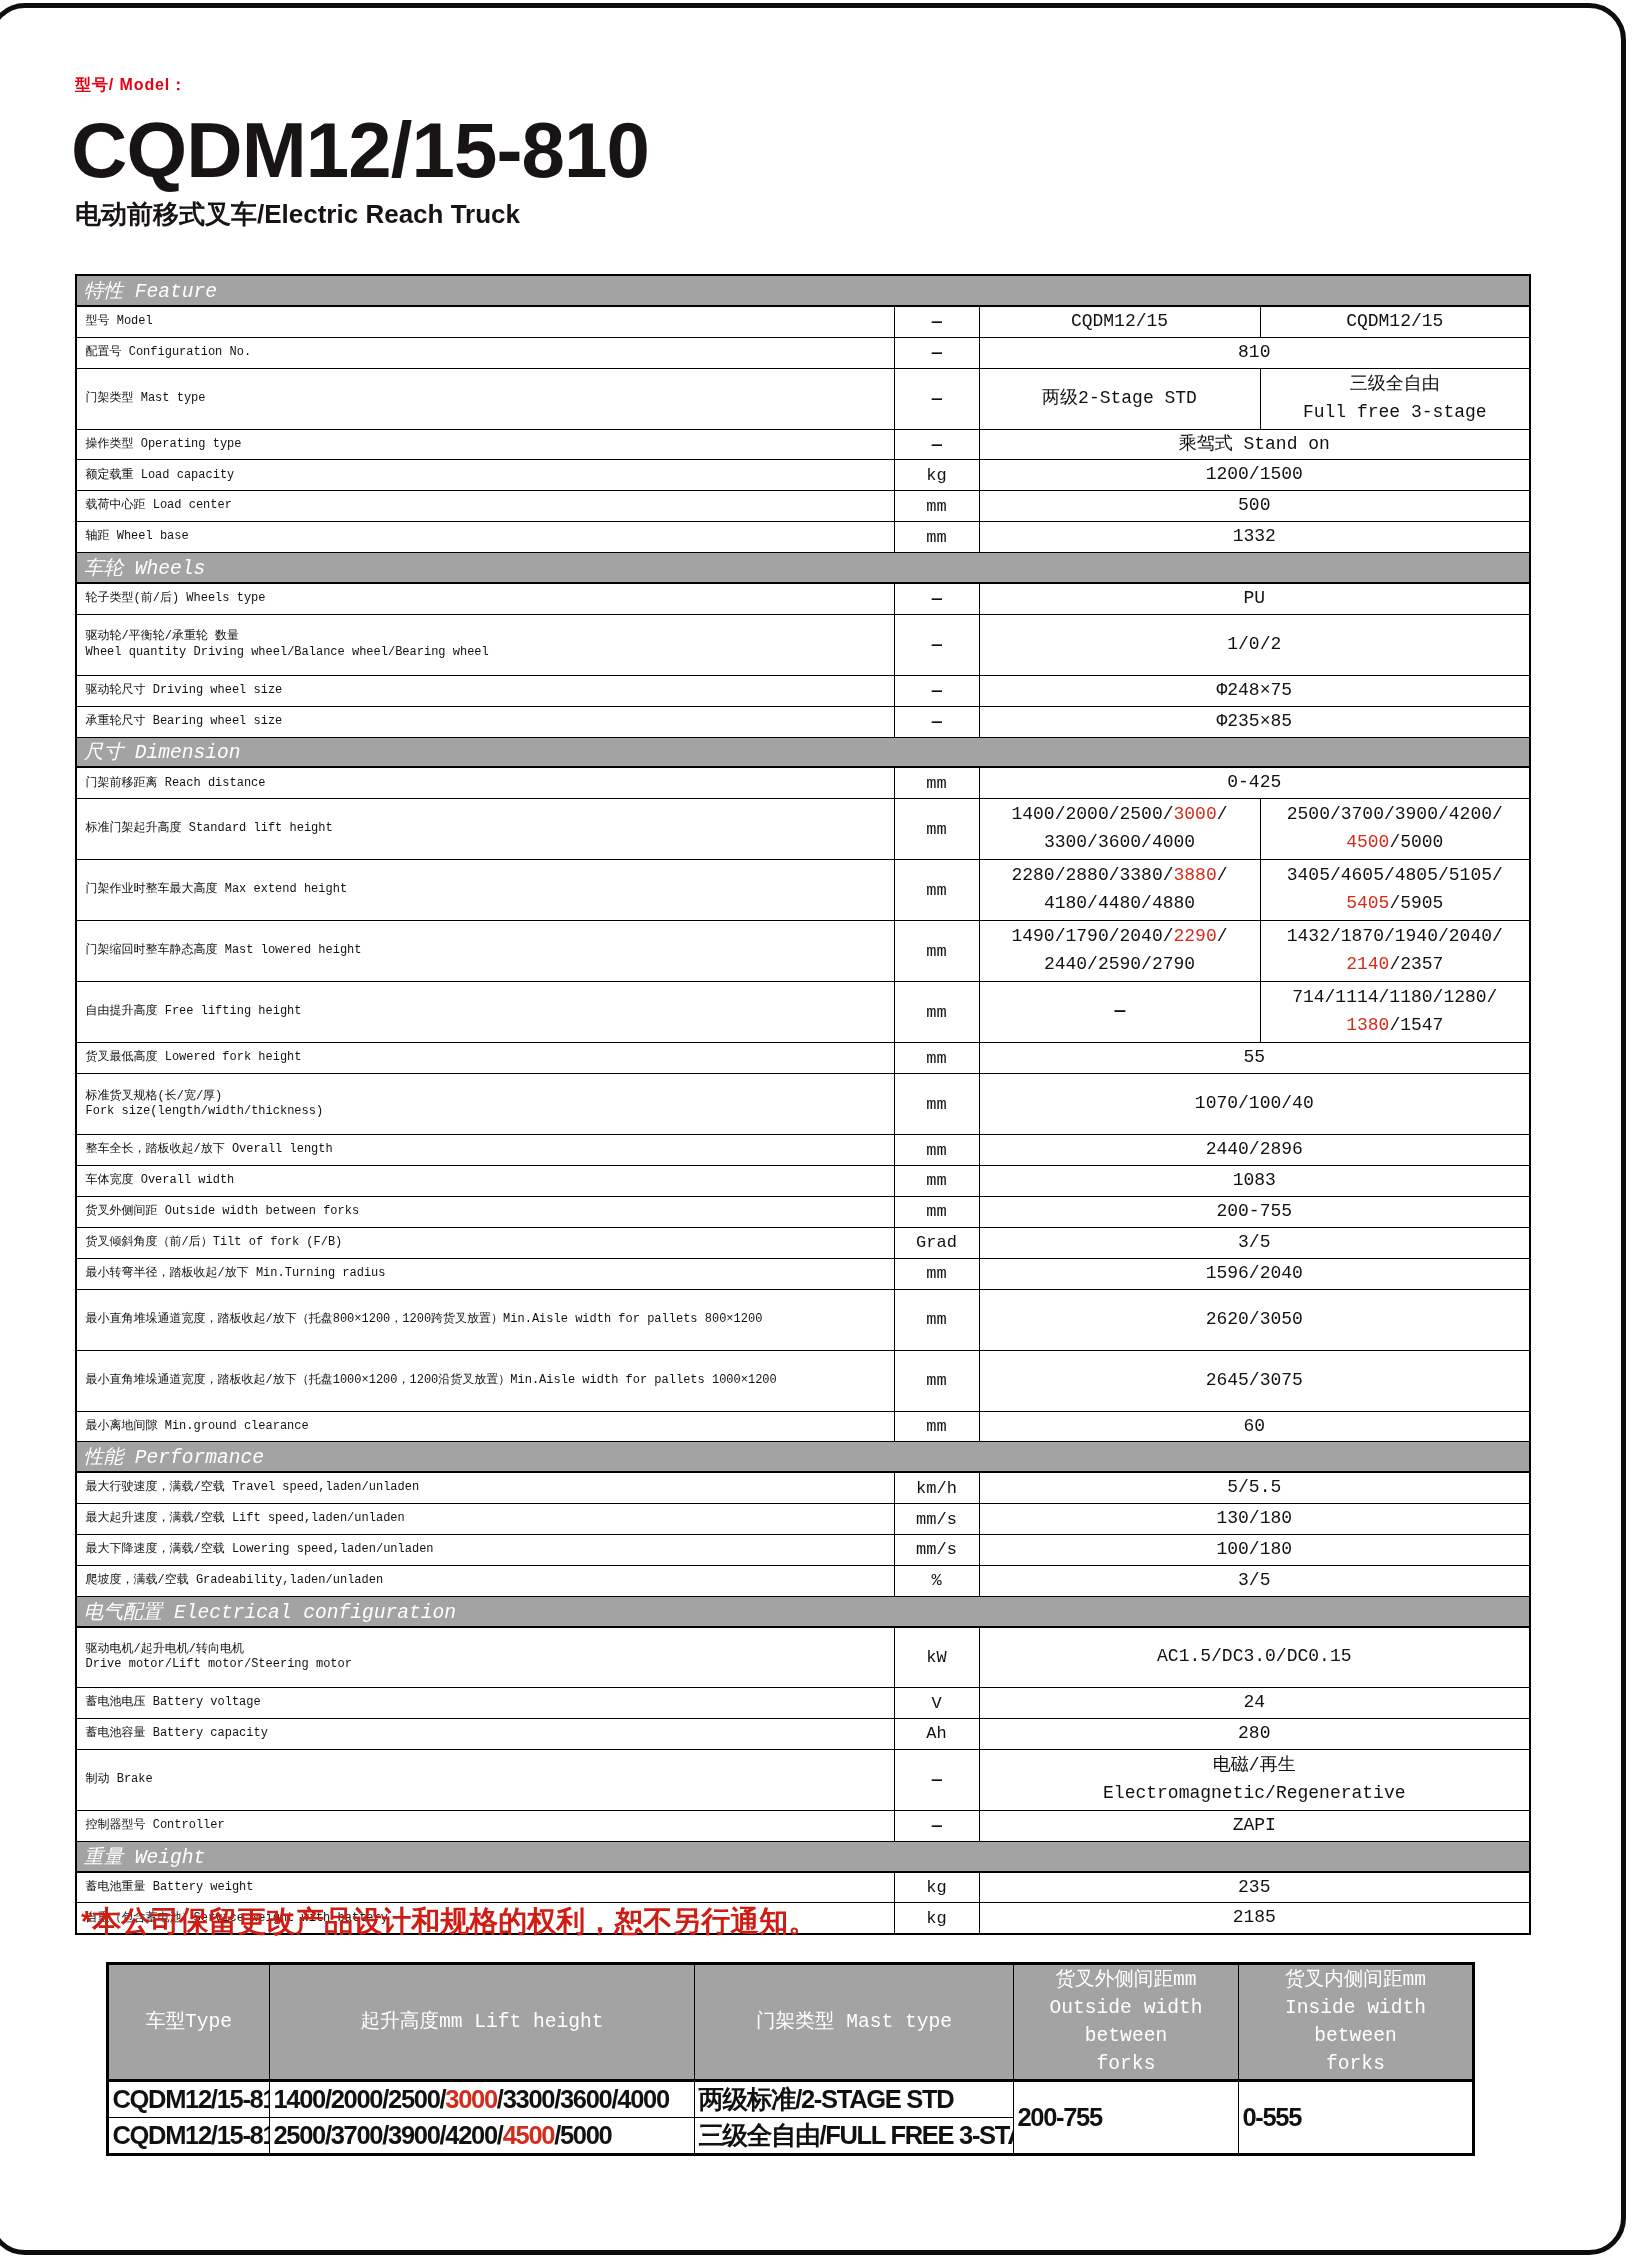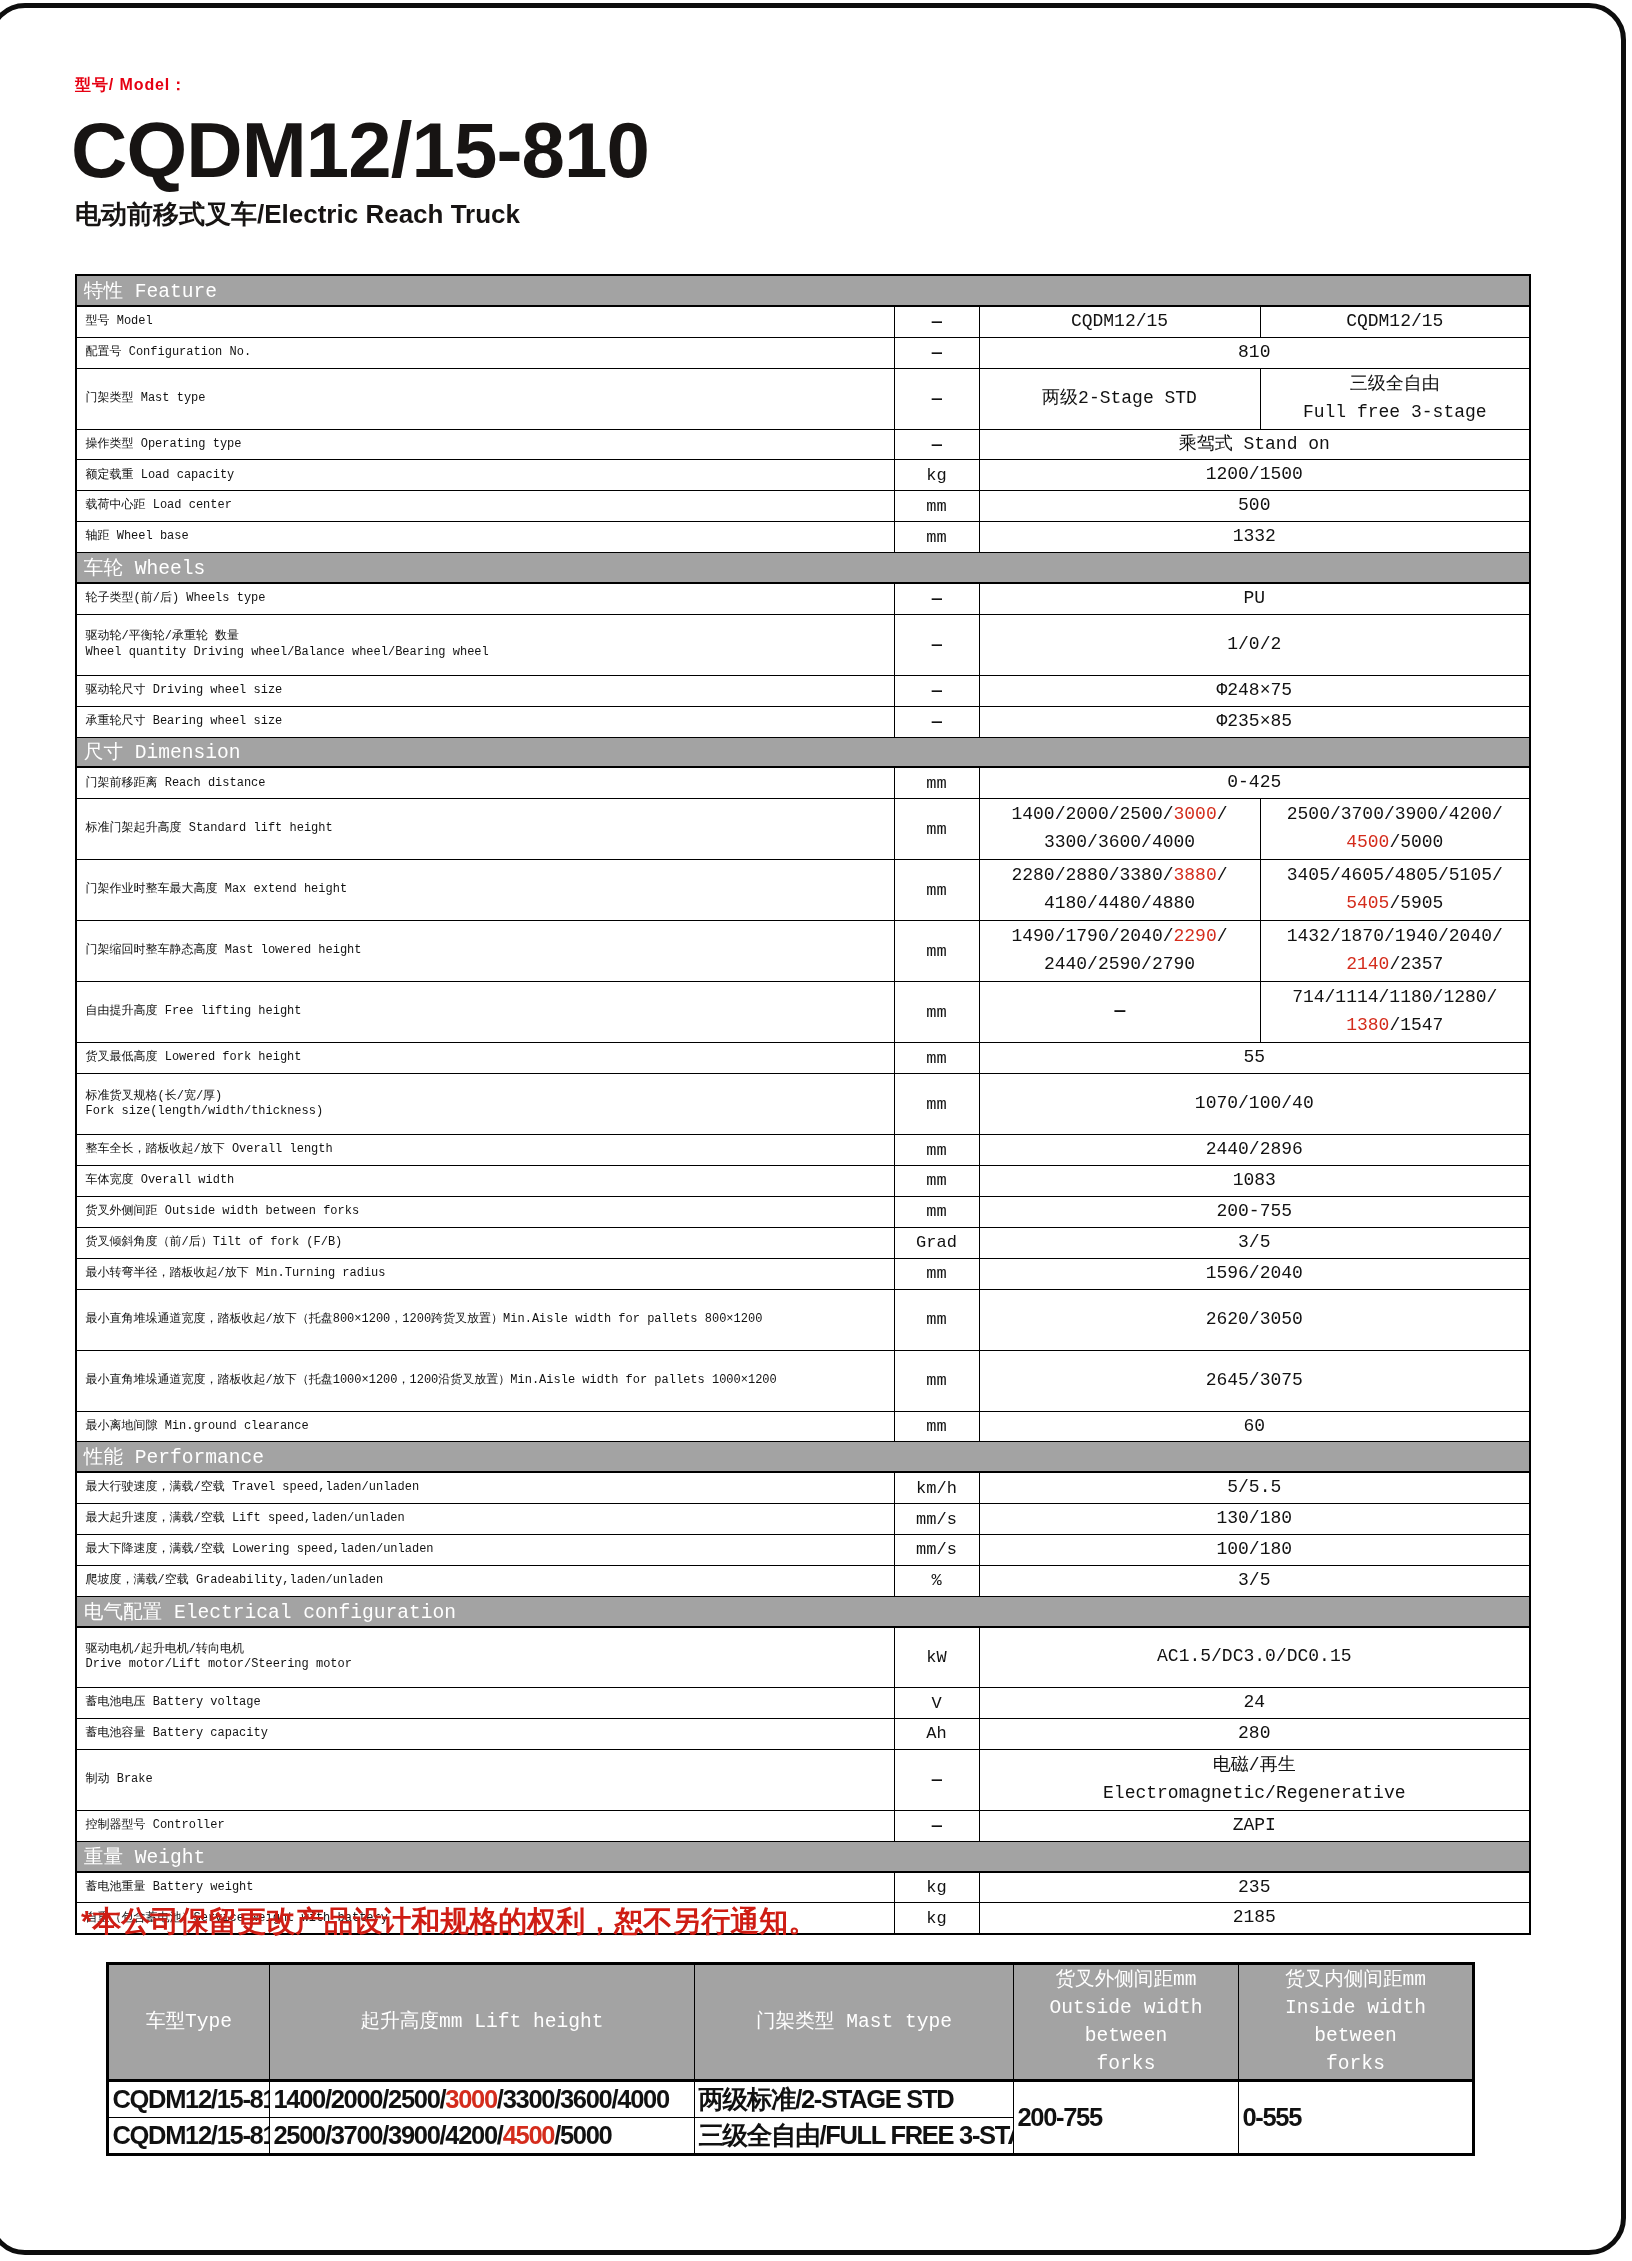--- a/index.html
+++ b/index.html
@@ -30,21 +30,21 @@
   }
   table.spec{
     position:absolute;left:75px;top:274px;width:1454px;
     border-collapse:collapse;table-layout:fixed;
     border:2.6px solid #000;
     font-family:"Liberation Mono","DejaVu Sans Mono",monospace;
   }
   table.spec td{border:1.7px solid #000;overflow:hidden;}
   table.spec tr{height:30px;}
   table.spec tr.tall{height:61px;}
-  table.spec tr.bar{height:27px;}
+  table.spec tr.bar{height:27px;font-style:italic;}
   table.spec tr.bar td{
     background:var(--bar-gray);color:#fff;text-align:left;
     font-size:19.6px;padding:0.9px 6.8px;border-bottom:2.6px solid #000;
   }
   td.label{text-align:left;padding:1.7px 8.5px;font-size:12px;line-height:1.3;white-space:pre-line;}
   td.unit{text-align:center;font-size:17px;}
   td.val{text-align:center;font-size:18px;line-height:1.55;white-space:pre-line;}
   .red{color:var(--value-red);}
   .dash{font-weight:bold;letter-spacing:-0.9px;}
   .note{

